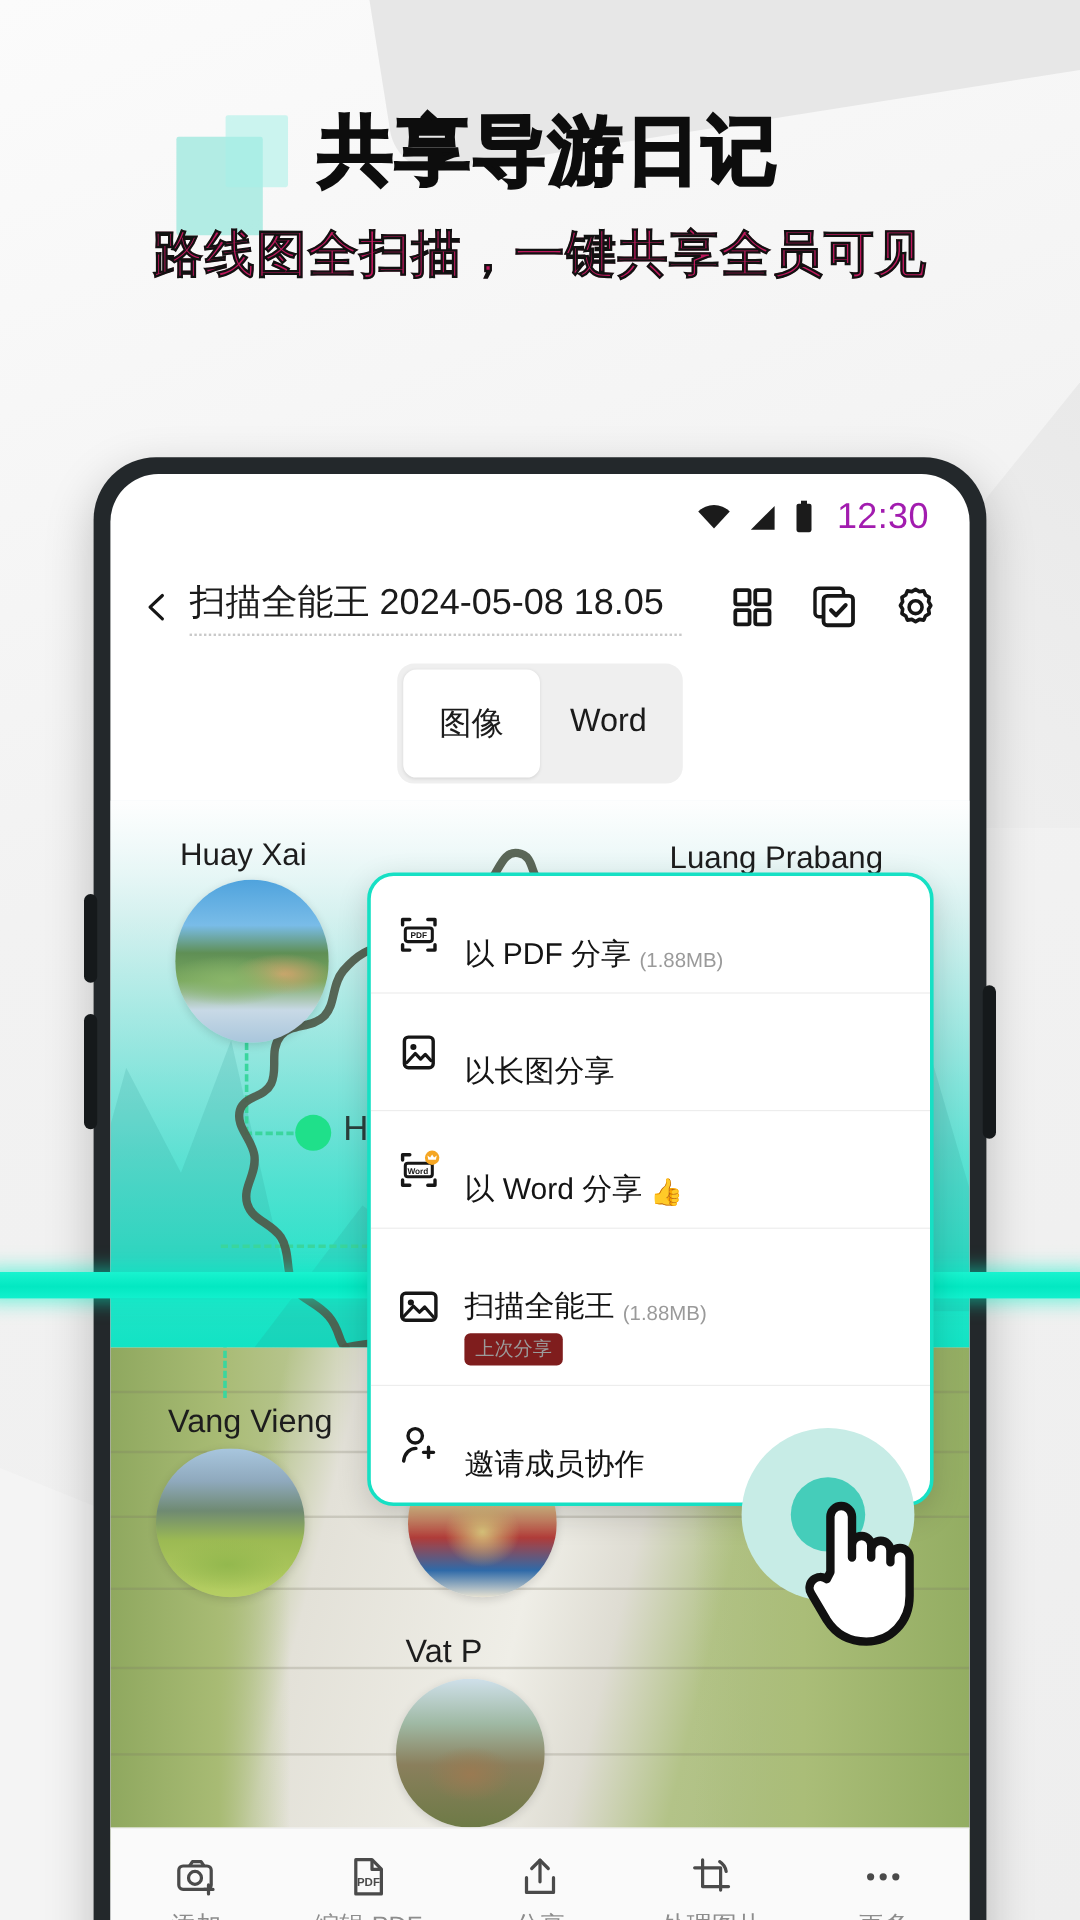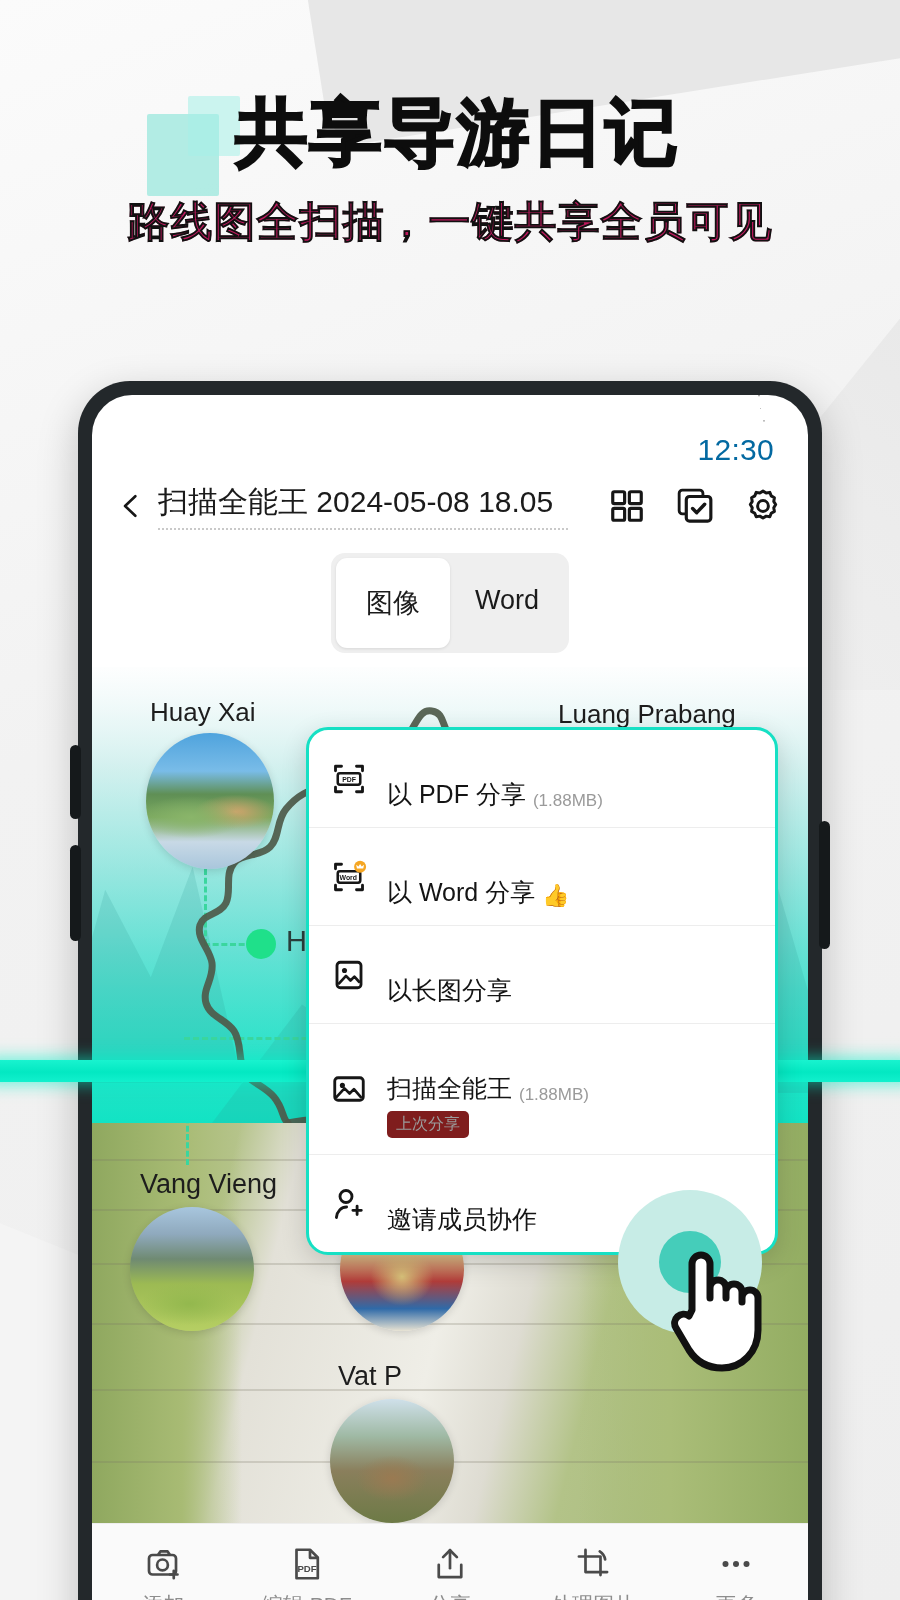--- a/index.html
+++ b/index.html
@@ -26,21 +26,21 @@
     position:absolute; bottom:-80px; left:-160px; width:420px; height:420px;
     background:#f4f4f4; border-radius:60px; transform:rotate(22deg);
   }
 
   
   #headline-block { position:absolute; top:96px; left:0; width:900px; text-align:center; }
   .deco-sq { position:absolute; border-radius:2px; }
   .deco-sq.one { width:72px; height:82px; background:rgba(120,226,212,.55); left:147px; top:18px; }
   .deco-sq.two { width:52px; height:60px; background:rgba(165,240,231,.55); left:188px; top:0px; }
   #headline {
-    position:relative; font-size:72px; line-height:1.0; font-weight:900;
+    position:relative; font-size:62px; line-height:1.0; font-weight:900;
     letter-spacing:2px; color:#0d0d0d;
     font-family:"Liberation Sans","DejaVu Sans",sans-serif;
     padding-left:15px;
     -webkit-text-stroke:2.5px #0d0d0d;
   }
   #subheadline {
     position:relative; margin-top:26px; font-size:42px; font-weight:700;
     letter-spacing:1px; color:#be185d;
     -webkit-text-stroke:0.6px #111;
   }
@@ -57,22 +57,22 @@
   .side-btn.vol-dn { left:-8px; top:464px; width:11px; height:96px; }
   .side-btn.power  { right:-8px; top:440px; width:11px; height:128px; }
 
   #screen {
     position:relative; width:716px; height:1246px; background:#fff;
     border-radius:40px 40px 0 0; overflow:hidden;
   }
 
   
   #status-bar {
-    height:72px; display:flex; align-items:flex-end; justify-content:flex-end;
-    padding:0 34px 0 0; gap:11px; color:#0369a1;flex-direction:column;
+    height:72px; display:flex; align-items:center; justify-content:flex-end;
+    padding:0 34px 0 0; gap:11px; color:#a21caf;
   }
   #status-time { font-size:30px; font-weight:500; letter-spacing:.3px; margin-left:6px; }
 
   
   #app-header {
     height:78px; display:flex; align-items:center; padding:0 26px; gap:14px;
   }
   #back-chevron { width:26px; height:26px; flex:0 0 auto; }
   #doc-title {
     flex:1; font-size:30px; color:#1b1b1b; white-space:nowrap; overflow:hidden;
@@ -462,49 +462,49 @@
     <div class="share-txt">
       <div class="share-title">
         <span>以 PDF 分享</span>
         <span class="share-size">(1.88MB)</span>
       </div>
     </div>
   </div>
 
   <div class="share-row">
     <svg class="share-ico" viewBox="0 0 24 24">
+      <rect x="4" y="3.5" width="16" height="17" rx="2.2" fill="none" stroke="#161616" stroke-width="1.9"></rect>
+      <circle cx="9" cy="9" r="1.7" fill="#161616"></circle>
+      <path d="M5.4 17.6 10 12.6l3 3.1 2.6-2.6 3.1 3.4" fill="none" stroke="#161616" stroke-width="1.8" stroke-linecap="round" stroke-linejoin="round"></path>
+    </svg>
+    <div class="share-txt">
+      <div class="share-title">
+        <span>以长图分享</span>
+      </div>
+    </div>
+  </div>
+
+  <div class="share-row">
+    <svg class="share-ico" viewBox="0 0 24 24">
       <path d="M3 6.5V3.5h4M3 17.5v3h4M21 17.5v3h-4" fill="none" stroke="#161616" stroke-width="1.9" stroke-linecap="round" stroke-linejoin="round"></path>
       <rect x="4.5" y="8.2" width="15" height="7.6" rx="1.4" fill="none" stroke="#161616" stroke-width="1.7"></rect>
       <text x="11.5" y="14" font-size="4.6" font-weight="bold" fill="#161616" text-anchor="middle" font-family="Liberation Sans, sans-serif">Word</text>
       <circle cx="19.4" cy="5.2" r="4" fill="#f5a623"></circle>
       <path d="M17.3 6.3l-.5-2.4 1.5 1.1 1.1-1.6 1.1 1.6 1.5-1.1-.5 2.4z" fill="#fff"></path>
     </svg>
     <div class="share-txt">
       <div class="share-title">
         <span>以 Word 分享</span>
         <span class="thumb">👍</span>
       </div>
     </div>
   </div>
 
   <div class="share-row">
     <svg class="share-ico" viewBox="0 0 24 24">
-      <rect x="4" y="3.5" width="16" height="17" rx="2.2" fill="none" stroke="#161616" stroke-width="1.9"></rect>
-      <circle cx="9" cy="9" r="1.7" fill="#161616"></circle>
-      <path d="M5.4 17.6 10 12.6l3 3.1 2.6-2.6 3.1 3.4" fill="none" stroke="#161616" stroke-width="1.8" stroke-linecap="round" stroke-linejoin="round"></path>
-    </svg>
-    <div class="share-txt">
-      <div class="share-title">
-        <span>以长图分享</span>
-      </div>
-    </div>
-  </div>
-
-  <div class="share-row">
-    <svg class="share-ico" viewBox="0 0 24 24">
       <rect x="2.5" y="4.5" width="19" height="15" rx="2.2" fill="none" stroke="#161616" stroke-width="1.9"></rect>
       <circle cx="7.6" cy="9.6" r="1.7" fill="#161616"></circle>
       <path d="M3.6 17.4 9 11.6l3.4 3.4 2.9-2.9 4.6 5.3" fill="none" stroke="#161616" stroke-width="1.8" stroke-linecap="round" stroke-linejoin="round"></path>
     </svg>
     <div class="share-txt">
       <div class="share-title">
         <span>扫描全能王</span>
         <span class="share-size">(1.88MB)</span>
       </div>
       <span class="share-badge">上次分享</span>

